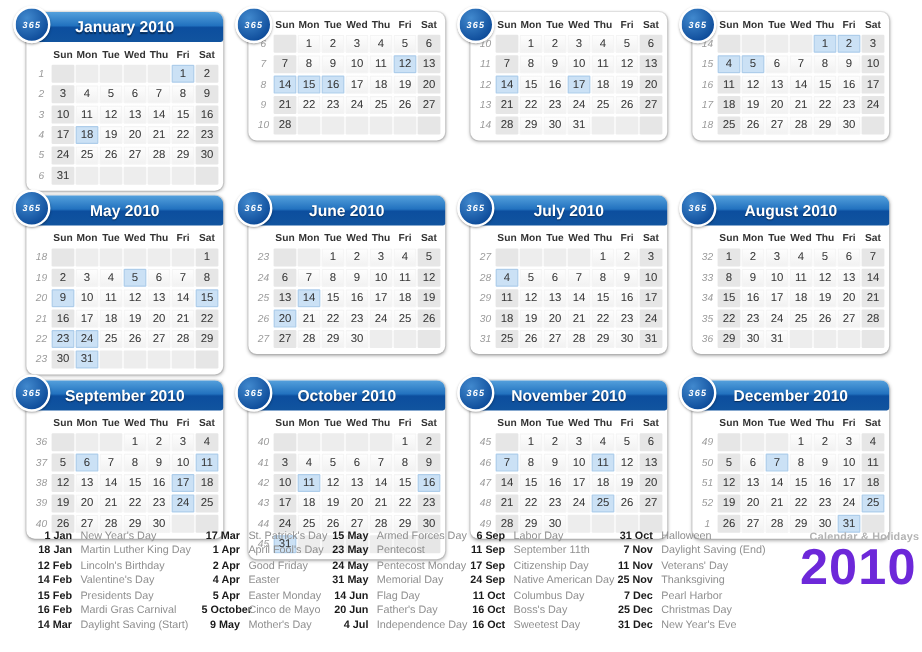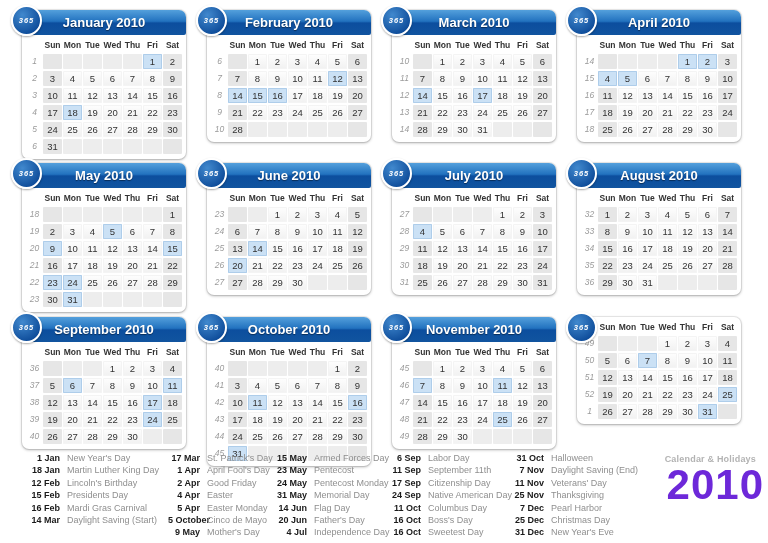--- a/index.html
+++ b/index.html
@@ -40,33 +40,33 @@
   .dow   { height:14px; line-height:14px; font-size:8.5px; font-weight:bold; color:#333; text-align:center; }
   .wknum { height:15px; line-height:15px; font-size:8.5px; font-style:italic; color:#9b9b9b; text-align:center; }
   .day   { height:15px; line-height:15px; font-size:9.5px; color:#333; text-align:center; border-radius:1px; }
   .day.weekday { background:linear-gradient(#fefefe,#f1f1f1); box-shadow:inset 0 0 0 1px #f4f4f4; }
   .day.weekend { background:#e6e6e6; }
   .day.empty   { background:#ededed; }
   .day.empty.wkend { background:#e6e6e6; }
   .day.holiday { background:#cbe1f5; box-shadow:inset 0 0 0 1px #aecdea; }
 
   
-  #footer { position:absolute; left:28px; top:452px; right:2px; height:88px; }
+  #footer { position:absolute; left:28px; top:440px; right:2px; height:88px; }
   #legend { display:flex; }
   .legend-col:nth-child(1){width:140px}
   .legend-col:nth-child(2){width:107px}
   .legend-col:nth-child(3){width:114px}
   .legend-col:nth-child(4){width:123px}
   .legend-col:nth-child(5){width:118px}
   .legend-entry { display:flex; height:12.4px; line-height:12.4px; font-size:9px; }
   .legend-date  { width:32px; text-align:right; font-weight:bold; color:#1a1a1a; flex:none; white-space:nowrap; }
   .legend-name  { margin-left:7px; color:#8f8f8f; white-space:nowrap; }
 
   .branding { position:absolute; right:0; top:2px; width:160px; text-align:right; }
-  .tagline  { font-size:9px; font-weight:bold; color:#b3b3b3; margin-right:10px; letter-spacing:0.2px; }
+  .tagline  { font-size:9px; font-weight:bold; color:#b3b3b3; letter-spacing:0.2px; }
   .big-year { font-size:42px; font-weight:bold; color:#6d28d9; line-height:36px; margin-top:3px; letter-spacing:1px; margin-right:2px; }
   .logo {
     position:absolute; right:0; top:46px; white-space:nowrap;
     font-size:22px; font-weight:bold; color:#3d3d3d; letter-spacing:-0.5px;
   }
   .logo-badge {
     display:inline-block; width:28px; height:28px; border-radius:50%;
     background:radial-gradient(circle at 35% 30%, #5ba0de, #1a5aa4 78%);
     color:#fff; font-size:11px; font-style:italic; font-weight:bold;
     line-height:28px; text-align:center; letter-spacing:0.5px; vertical-align:-6px;
@@ -134,21 +134,20 @@
         <div class="day empty"></div>
         <div class="day empty"></div>
         <div class="day empty"></div>
         <div class="day empty"></div>
         <div class="day empty"></div>
         <div class="day empty wkend"></div>
       </div>
     </div>
     <div class="month-panel">
       <div class="badge365">365</div>
-      <div class="month-header">February 2010</div>
       <div class="month-grid">
         <div class="dow"></div>
         <div class="dow">Sun</div>
         <div class="dow">Mon</div>
         <div class="dow">Tue</div>
         <div class="dow">Wed</div>
         <div class="dow">Thu</div>
         <div class="dow">Fri</div>
         <div class="dow">Sat</div>
         <div class="wknum">6</div>
@@ -188,21 +187,20 @@
         <div class="day empty"></div>
         <div class="day empty"></div>
         <div class="day empty"></div>
         <div class="day empty"></div>
         <div class="day empty"></div>
         <div class="day empty wkend"></div>
       </div>
     </div>
     <div class="month-panel">
       <div class="badge365">365</div>
-      <div class="month-header">March 2010</div>
       <div class="month-grid">
         <div class="dow"></div>
         <div class="dow">Sun</div>
         <div class="dow">Mon</div>
         <div class="dow">Tue</div>
         <div class="dow">Wed</div>
         <div class="dow">Thu</div>
         <div class="dow">Fri</div>
         <div class="dow">Sat</div>
         <div class="wknum">10</div>
@@ -242,21 +240,20 @@
         <div class="day weekday">29</div>
         <div class="day weekday">30</div>
         <div class="day weekday">31</div>
         <div class="day empty"></div>
         <div class="day empty"></div>
         <div class="day empty wkend"></div>
       </div>
     </div>
     <div class="month-panel">
       <div class="badge365">365</div>
-      <div class="month-header">April 2010</div>
       <div class="month-grid">
         <div class="dow"></div>
         <div class="dow">Sun</div>
         <div class="dow">Mon</div>
         <div class="dow">Tue</div>
         <div class="dow">Wed</div>
         <div class="dow">Thu</div>
         <div class="dow">Fri</div>
         <div class="dow">Sat</div>
         <div class="wknum">14</div>
@@ -690,20 +687,21 @@
         <div class="day weekday">29</div>
         <div class="day weekday">30</div>
         <div class="day empty"></div>
         <div class="day empty"></div>
         <div class="day empty"></div>
         <div class="day empty wkend"></div>
       </div>
     </div>
     <div class="month-panel">
       <div class="badge365">365</div>
+      <div class="month-header">December 2010</div>
       <div class="month-grid">
         <div class="dow"></div>
         <div class="dow">Sun</div>
         <div class="dow">Mon</div>
         <div class="dow">Tue</div>
         <div class="dow">Wed</div>
         <div class="dow">Thu</div>
         <div class="dow">Fri</div>
         <div class="dow">Sat</div>
         <div class="wknum">49</div>
@@ -759,20 +757,24 @@
         </div>
         <div class="legend-entry">
           <div class="legend-date">18 Jan</div>
           <div class="legend-name">Martin Luther King Day</div>
         </div>
         <div class="legend-entry">
           <div class="legend-date">12 Feb</div>
           <div class="legend-name">Lincoln's Birthday</div>
         </div>
         <div class="legend-entry">
+          <div class="legend-date">14 Feb</div>
+          <div class="legend-name">Valentine's Day</div>
+        </div>
+        <div class="legend-entry">
           <div class="legend-date">15 Feb</div>
           <div class="legend-name">Presidents Day</div>
         </div>
         <div class="legend-entry">
           <div class="legend-date">16 Feb</div>
           <div class="legend-name">Mardi Gras Carnival</div>
         </div>
         <div class="legend-entry">
           <div class="legend-date">14 Mar</div>
           <div class="legend-name">Daylight Saving (Start)</div>

